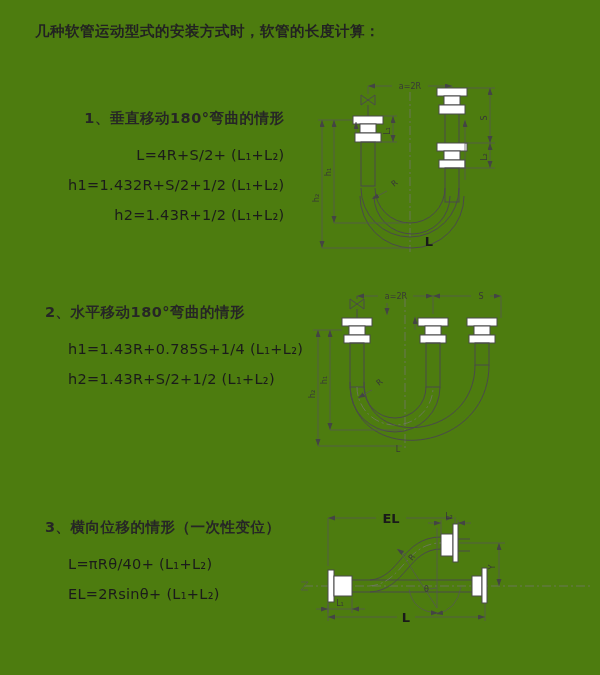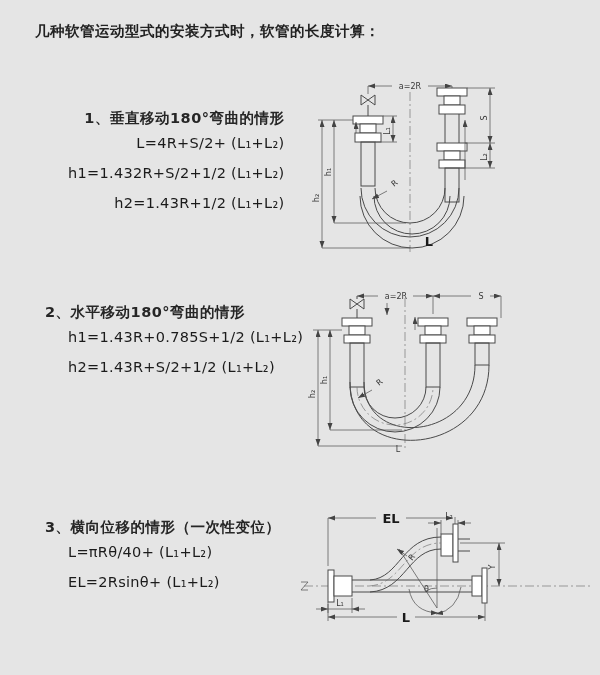--- a/index.html
+++ b/index.html
@@ -1,25 +1,25 @@
 <!DOCTYPE html>
 <html><head>
 <meta charset="utf-8">
 <style>
   html,body{margin:0;padding:0;}
   body{
     width:600px;height:675px;background:#ffffff;position:relative;overflow:hidden;
     font-family:"DejaVu Sans","Liberation Sans",sans-serif;color:#1e1e1e;
   }
-  .page{position:absolute;inset:0;background:#e5e5e5;}
+  .page{position:absolute;inset:0;background:#4d7c0f;}
   .title{position:absolute;left:35px;top:22px;font-size:14.5px;font-weight:bold;
          letter-spacing:.5px;color:#222;white-space:nowrap;}
   .sec{position:absolute;left:45px;}
   .sec-heading{font-size:14.5px;font-weight:bold;color:#262626;letter-spacing:.5px;white-space:nowrap;}
-  .formulas{margin-left:23px;margin-top:0;}
+  .formulas{margin-left:23px;margin-top:12px;}
   .formula{font-size:14.5px;color:#1b1b1b;height:30px;line-height:30px;
            letter-spacing:.3px;white-space:nowrap;}
   #sec1{top:109px;text-align:right;} #sec2{top:303px;} #sec3{top:518px;}
   svg{position:absolute;overflow:visible;font-family:"DejaVu Sans","Liberation Sans",sans-serif;}
   #dia1{left:312px;top:70px;}
   #dia2{left:308px;top:282px;}
   #dia3{left:298px;top:502px;}
   .ln  {stroke:#4a4a4a;stroke-width:1;fill:none;}
   .lnf {stroke:#4a4a4a;stroke-width:1;fill:#ffffff;}
   .dim {stroke:#555;stroke-width:.75;fill:none;}
@@ -39,21 +39,21 @@
     <div class="formulas">
       <div class="formula">L=4R+S/2+ (L₁+L₂)</div>
       <div class="formula">h1=1.432R+S/2+1/2 (L₁+L₂)</div>
       <div class="formula">h2=1.43R+1/2 (L₁+L₂)</div>
     </div>
   </section>
 
   <section class="sec" id="sec2">
     <div class="sec-heading">2、水平移动180°弯曲的情形</div>
     <div class="formulas">
-      <div class="formula">h1=1.43R+0.785S+1/2 (L₁+L₂)</div>
+      <div class="formula">h1=1.43R+0.785S+1/4 (L₁+L₂)</div>
       <div class="formula">h2=1.43R+S/2+1/2 (L₁+L₂)</div>
     </div>
   </section>
 
   <section class="sec" id="sec3">
     <div class="sec-heading">3、横向位移的情形（一次性变位）</div>
     <div class="formulas">
       <div class="formula">L=πRθ/40+ (L₁+L₂)</div>
       <div class="formula">EL=2Rsinθ+ (L₁+L₂)</div>
     </div>

